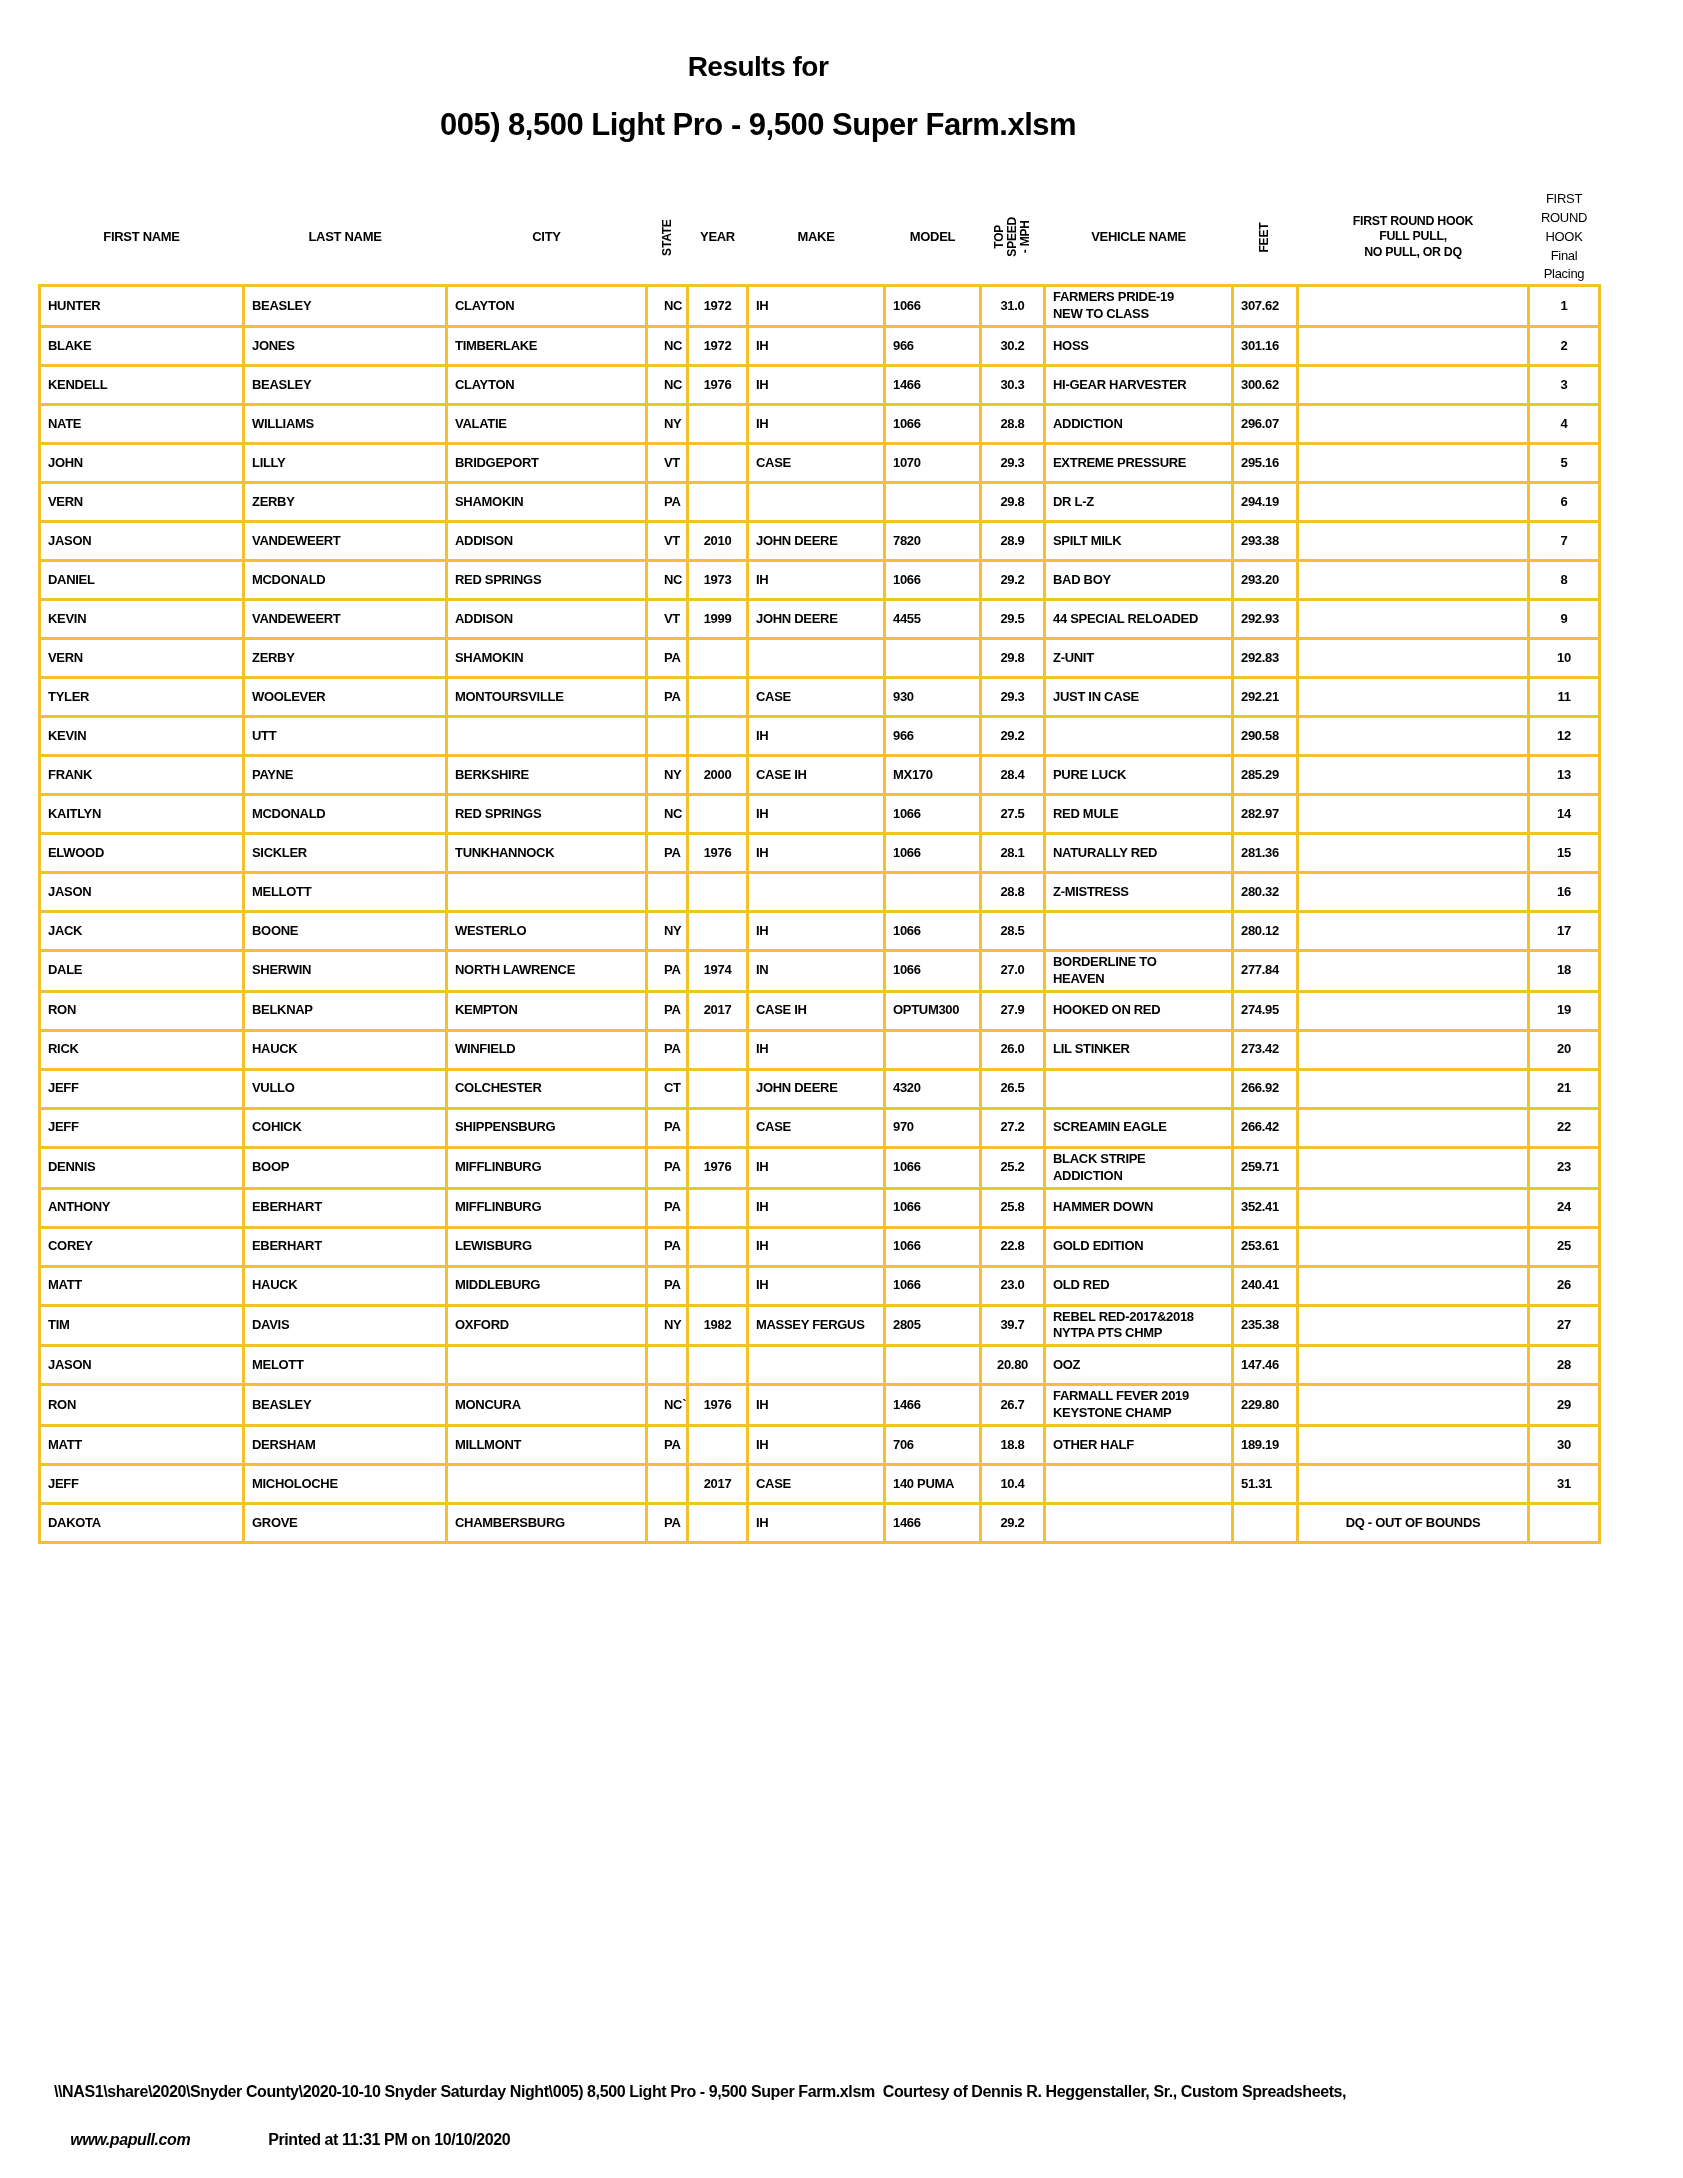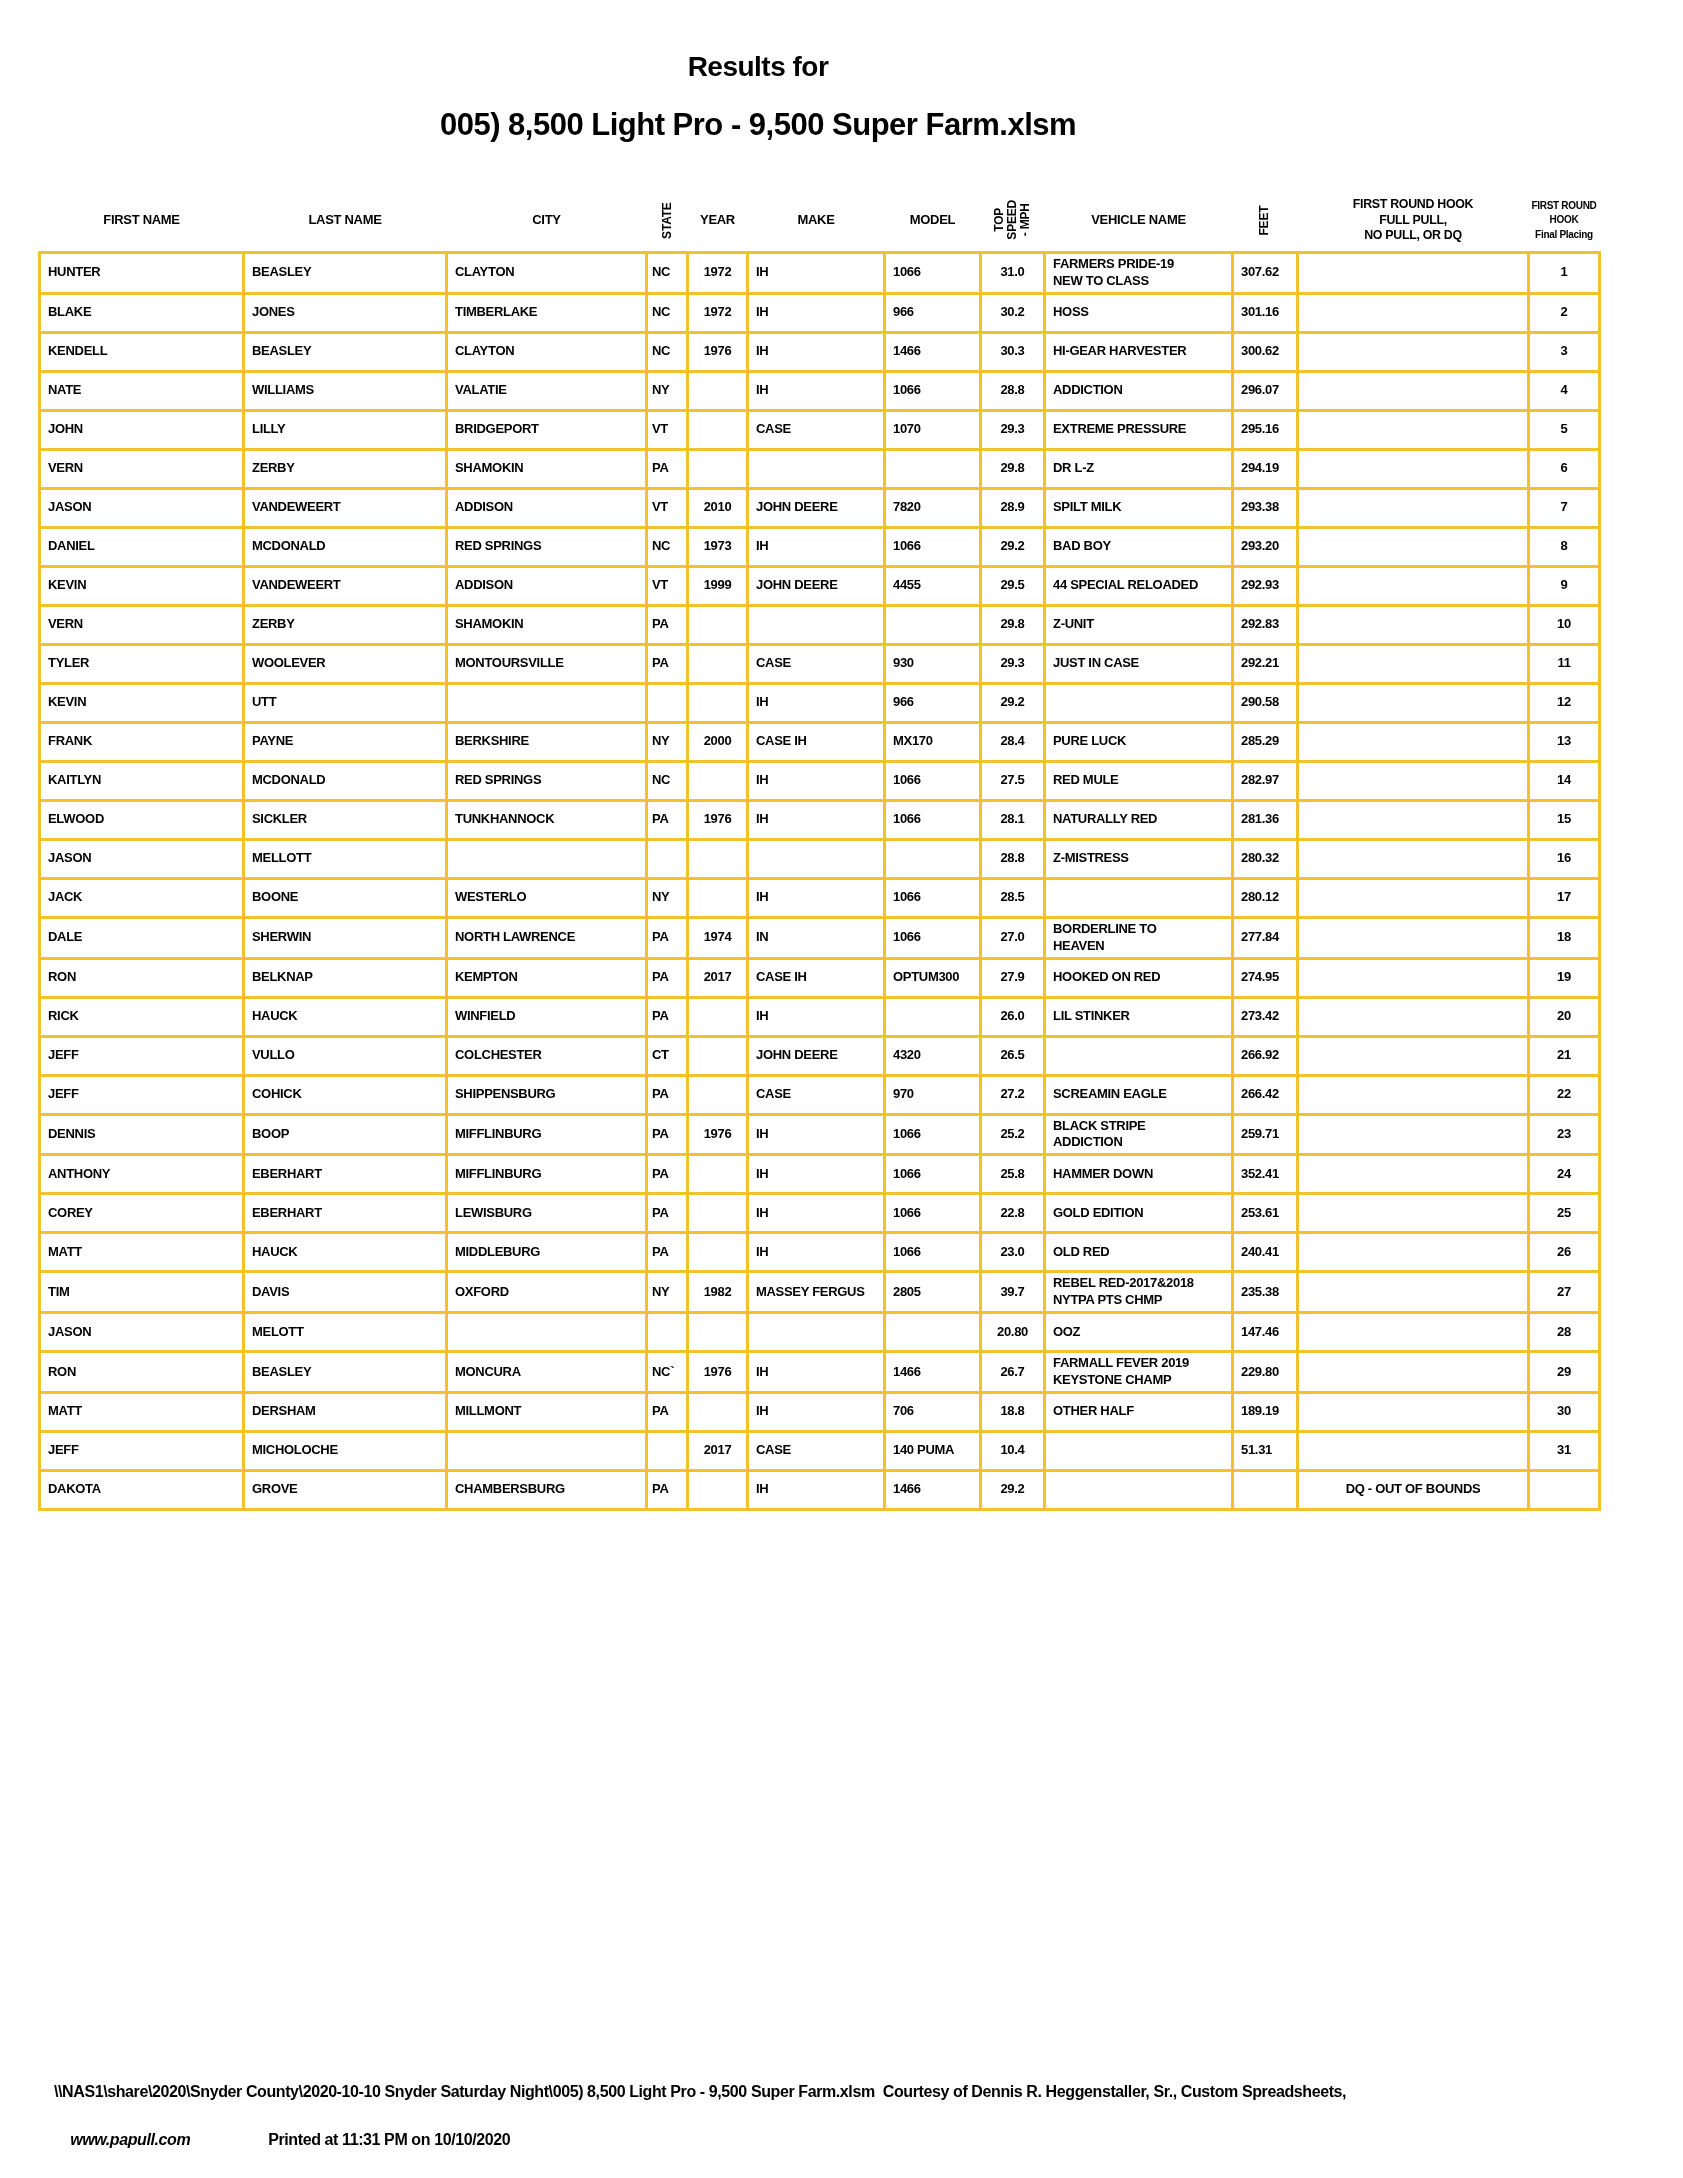--- a/index.html
+++ b/index.html
@@ -17,34 +17,34 @@
   }
   .c0{width:204px}.c1{width:203px}.c2{width:200px}.c3{width:41px}
   .c4{width:60px}.c5{width:137px}.c6{width:96px}.c7{width:64px}
   .c8{width:188px}.c9{width:65px}.c10{width:231px}.c11{width:71px}
 
   thead th{
     height:61px;border:none;font-weight:bold;font-size:13px;letter-spacing:-0.3px;
     text-align:center;vertical-align:middle;white-space:pre-line;line-height:1.25;padding:0 2px;
   }
   th.hook-hdr{font-size:12.4px;}
-  th.small-hdr{font-size:10px;line-height:1.45;font-weight:bold;}
+  th.small-hdr{font-size:13px;line-height:1.45;font-weight:normal;}
   .vert{
     display:inline-block;transform:rotate(-90deg);white-space:pre-line;
     font-size:12px;line-height:1.1;letter-spacing:-0.2px;font-weight:bold;
   }
 
   tbody td{
     border:3px solid var(--gold,#F2C12B);
     font-size:13px;font-weight:bold;letter-spacing:-0.3px;
     height:32px;padding:2px 7px;vertical-align:middle;
     white-space:pre-line;line-height:1.3;overflow:hidden;
   }
   tbody td.center{text-align:center;padding:2px 2px;}
-  tbody td.tight{padding-left:4px;}
+  tbody td.tight{padding-left:16px;}
 
   .footer{position:absolute;left:54px;font-weight:bold;font-size:16px;letter-spacing:-0.4px;white-space:pre;margin-top:16px;}
   .f1{top:2067px;}
   .f2{top:2097px;}
   .f2 .site{display:inline-block;width:198px;font-style:italic;}
 </style>
 </head>
 <body>
 
 <div class="page">

